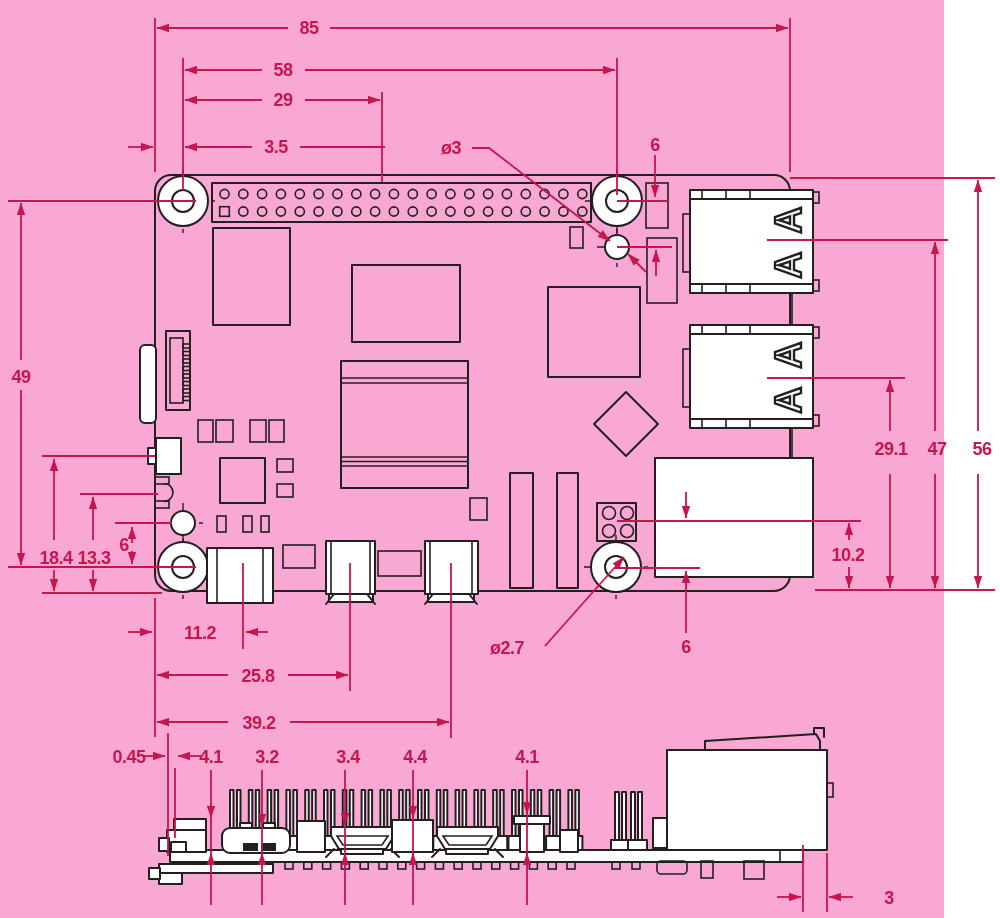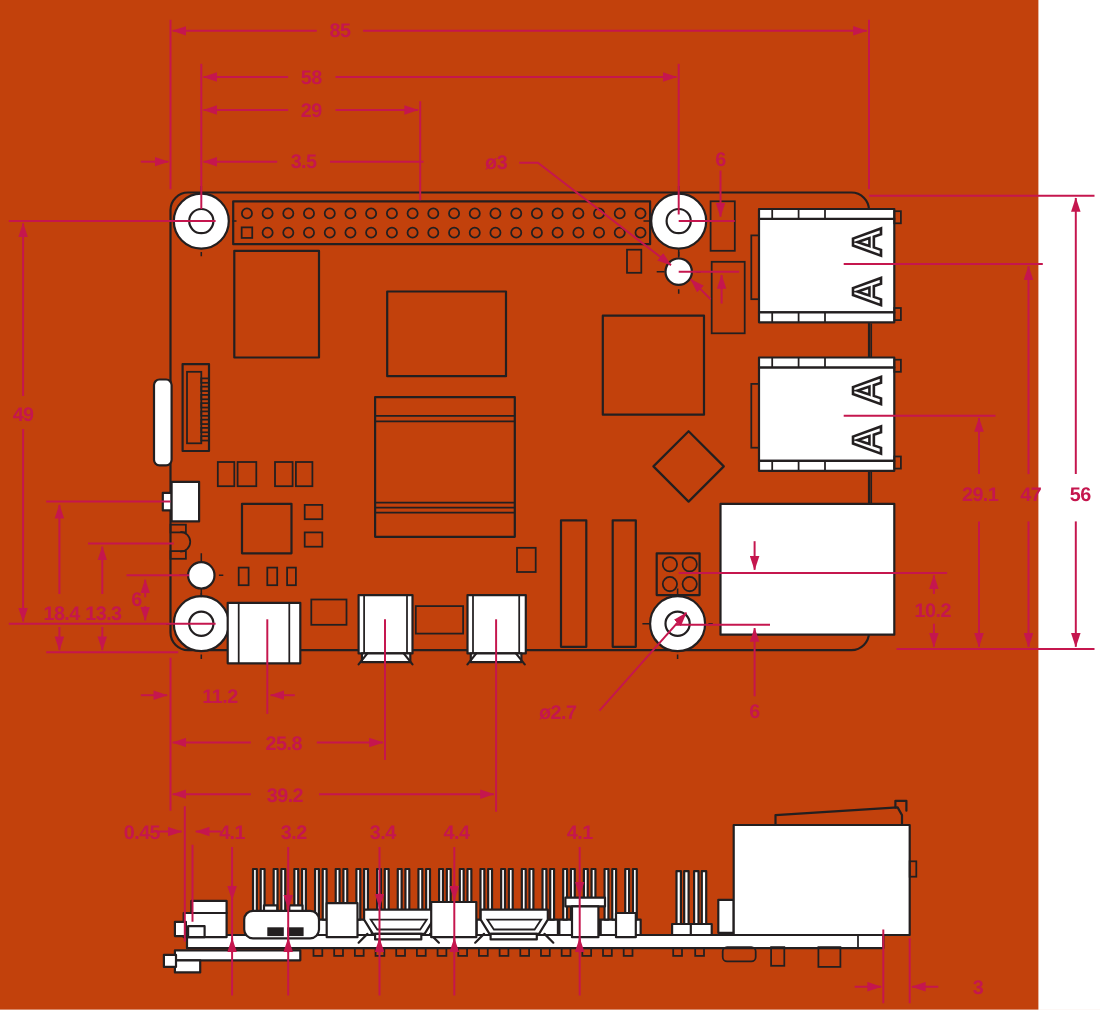--- a/index.html
+++ b/index.html
@@ -1,16 +1,16 @@
 <!DOCTYPE html>
 <html><head>
 <meta charset="utf-8">
 <style>
   html,body{margin:0;padding:0;background:#ffffff;}
-  .stage{width:944px;height:918px;position:relative;background:#c2410c;
+  .stage{width:944px;height:918px;position:relative;background:#f9a8d4;
          font-family:"Liberation Sans",sans-serif;}
   svg{display:block;}
   .k{stroke:#231f20;stroke-width:2;fill:none;stroke-linejoin:round;stroke-linecap:round;}
   .kf{stroke:#231f20;stroke-width:2;fill:#ffffff;stroke-linejoin:round;}
   .kt{stroke:#231f20;stroke-width:1.6;fill:none;}
   .dash{stroke:#231f20;stroke-width:1.4;fill:none;stroke-dasharray:7 5;}
   .r{stroke:#c5164e;stroke-width:1.8;fill:none;}
   .dim{fill:#c5164e;font-family:"Liberation Sans",sans-serif;font-weight:bold;
        font-size:18px;letter-spacing:-0.5px;}
   .usbA{font-family:"Liberation Sans",sans-serif;font-weight:bold;font-size:37px;

